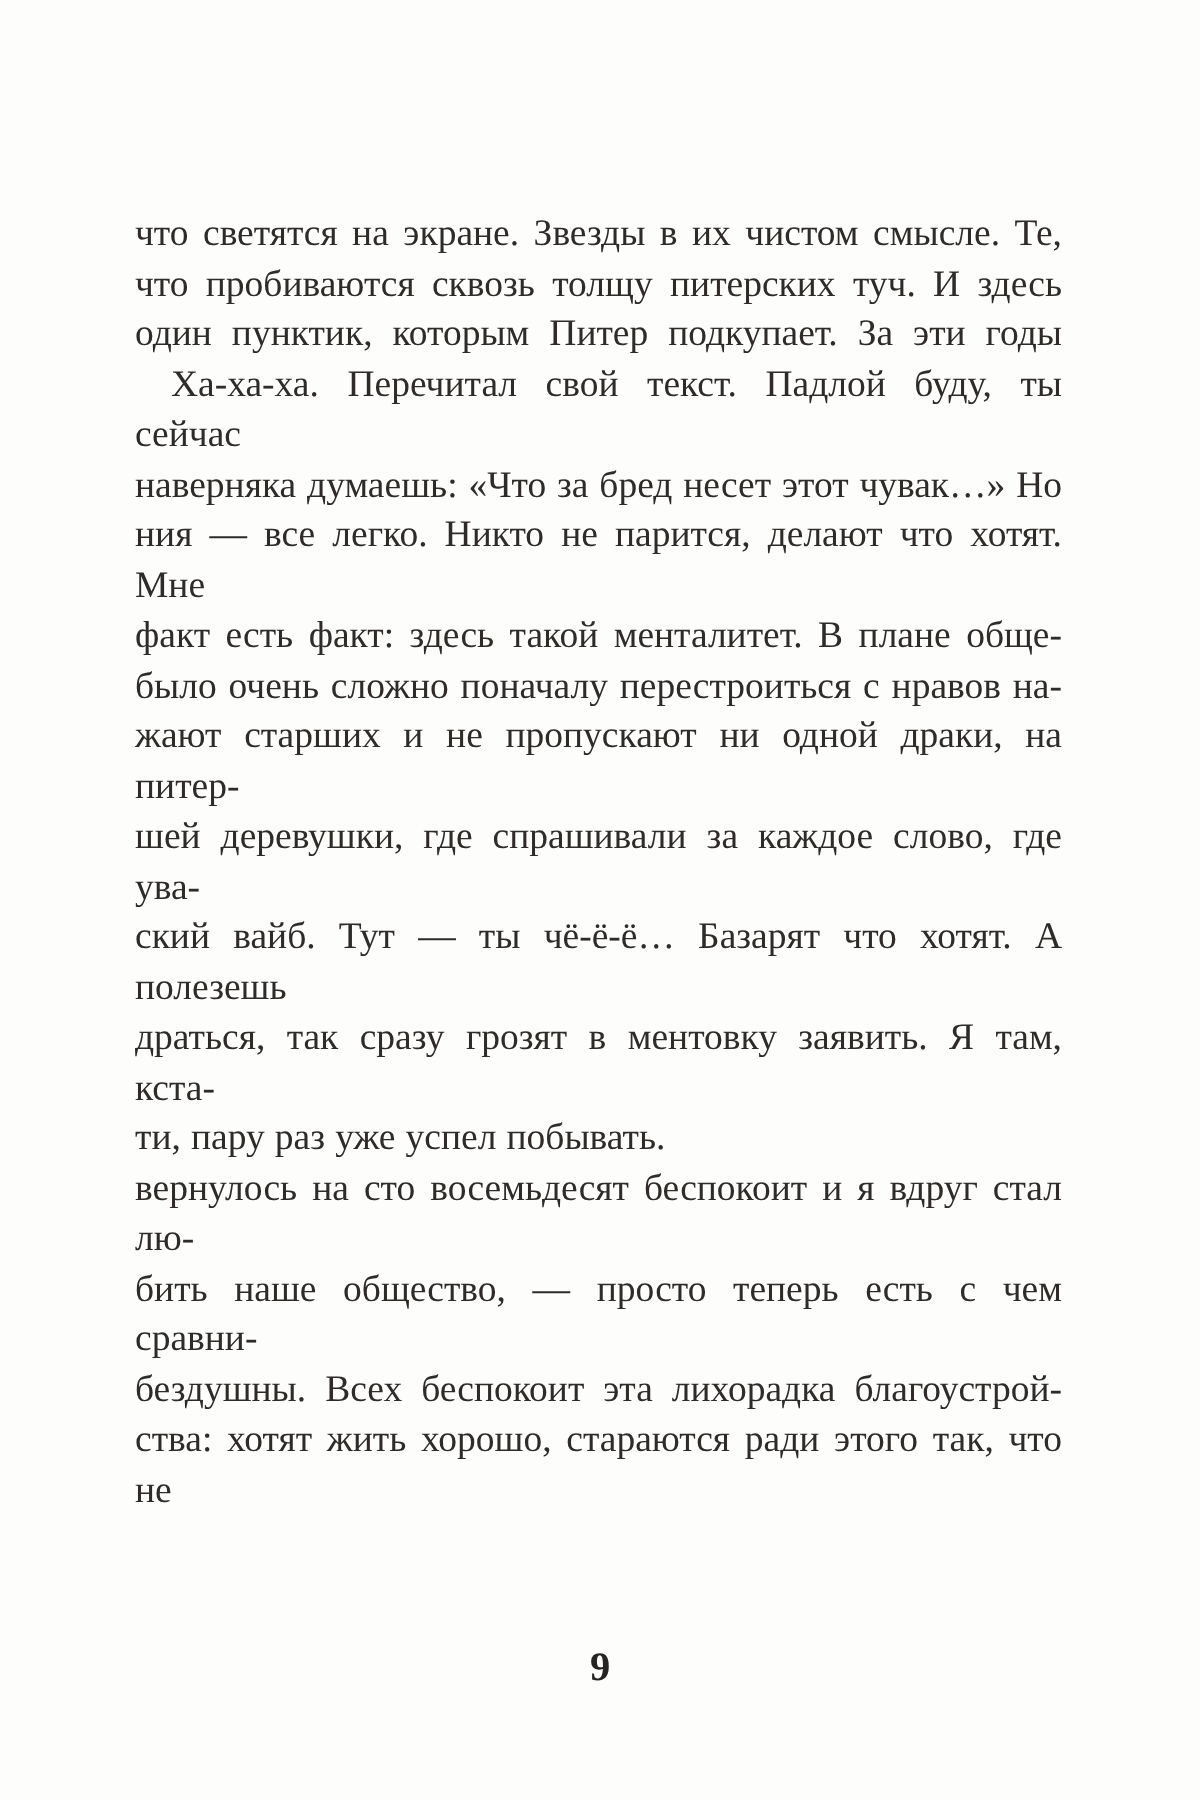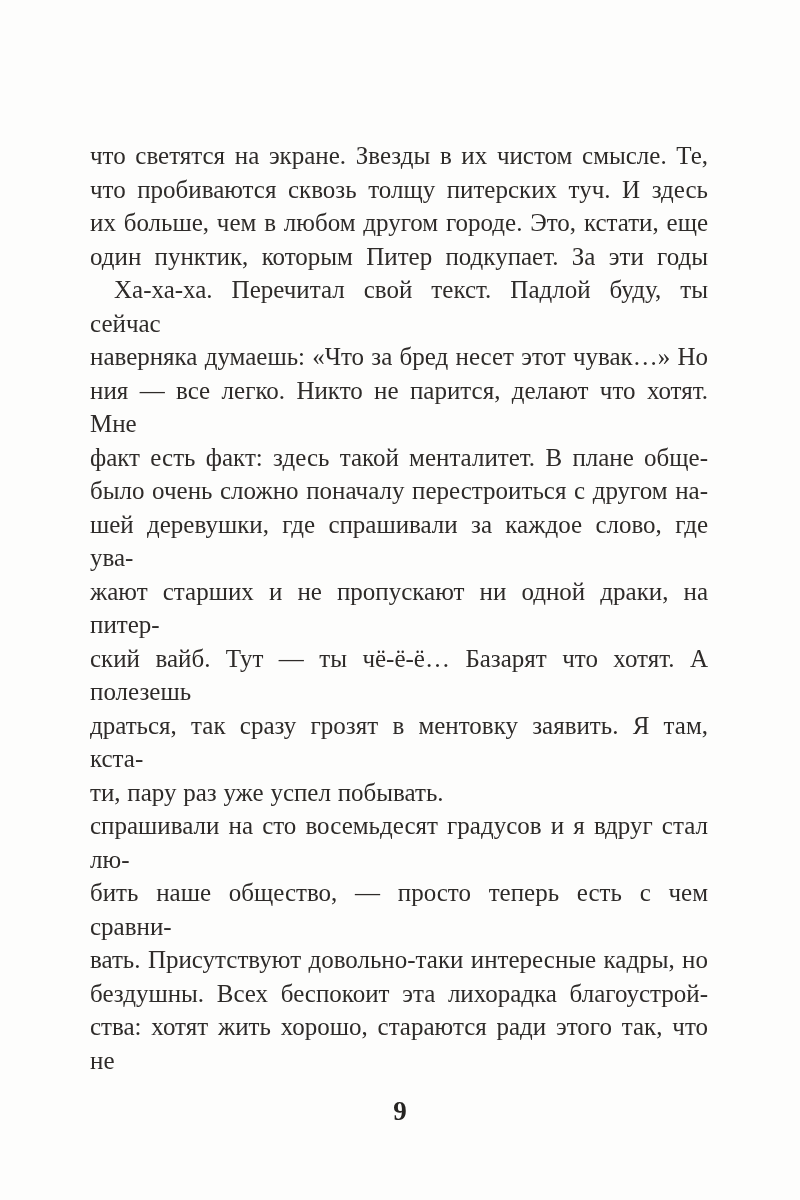--- a/index.html
+++ b/index.html
@@ -59,41 +59,39 @@
 </style>
 </head>
 <body>
 
 <div class="page">
   <main class="text-block">
 
     <section class="para">
       <div class="line">что светятся на экране. Звезды в их чистом смысле. Те,</div>
       <div class="line">что пробиваются сквозь толщу питерских туч. И здесь</div>
-      <div class="line">их больше, чем в любом другом городе. Это, кстати, еще</div>
       <div class="line">один пунктик, которым Питер подкупает. За эти годы</div>
     </section>
 
     <section class="para indent">
       <div class="line first">Ха-ха-ха. Перечитал свой текст. Падлой буду, ты сейчас</div>
       <div class="line">наверняка думаешь: «Что за бред несет этот чувак…» Но</div>
       <div class="line">ния — все легко. Никто не парится, делают что хотят. Мне</div>
       <div class="line">факт есть факт: здесь такой менталитет. В плане обще-</div>
-      <div class="line">было очень сложно поначалу перестроиться с другом на-</div>
+      <div class="line">было очень сложно поначалу перестроиться с нравов на-</div>
+      <div class="line">жают старших и не пропускают ни одной драки, на питер-</div>
       <div class="line">шей деревушки, где спрашивали за каждое слово, где ува-</div>
-      <div class="line">жают старших и не пропускают ни одной драки, на питер-</div>
       <div class="line">ский вайб. Тут — ты чё-ё-ё… Базарят что хотят. А полезешь</div>
       <div class="line">драться, так сразу грозят в ментовку заявить. Я там, кста-</div>
       <div class="line end">ти, пару раз уже успел побывать.</div>
     </section>
 
     <section class="para indent">
-      <div class="line">спрашивали на сто восемьдесят градусов и я вдруг стал лю-</div>
+      <div class="line">вернулось на сто восемьдесят беспокоит и я вдруг стал лю-</div>
       <div class="line">бить наше общество, — просто теперь есть с чем сравни-</div>
-      <div class="line">вать. Присутствуют довольно-таки интересные кадры, но</div>
       <div class="line">бездушны. Всех беспокоит эта лихорадка благоустрой-</div>
       <div class="line">ства: хотят жить хорошо, стараются ради этого так, что не</div>
 
     </section>
 
   </main>
 
   <footer class="page-number">9</footer>
 </div>
 

